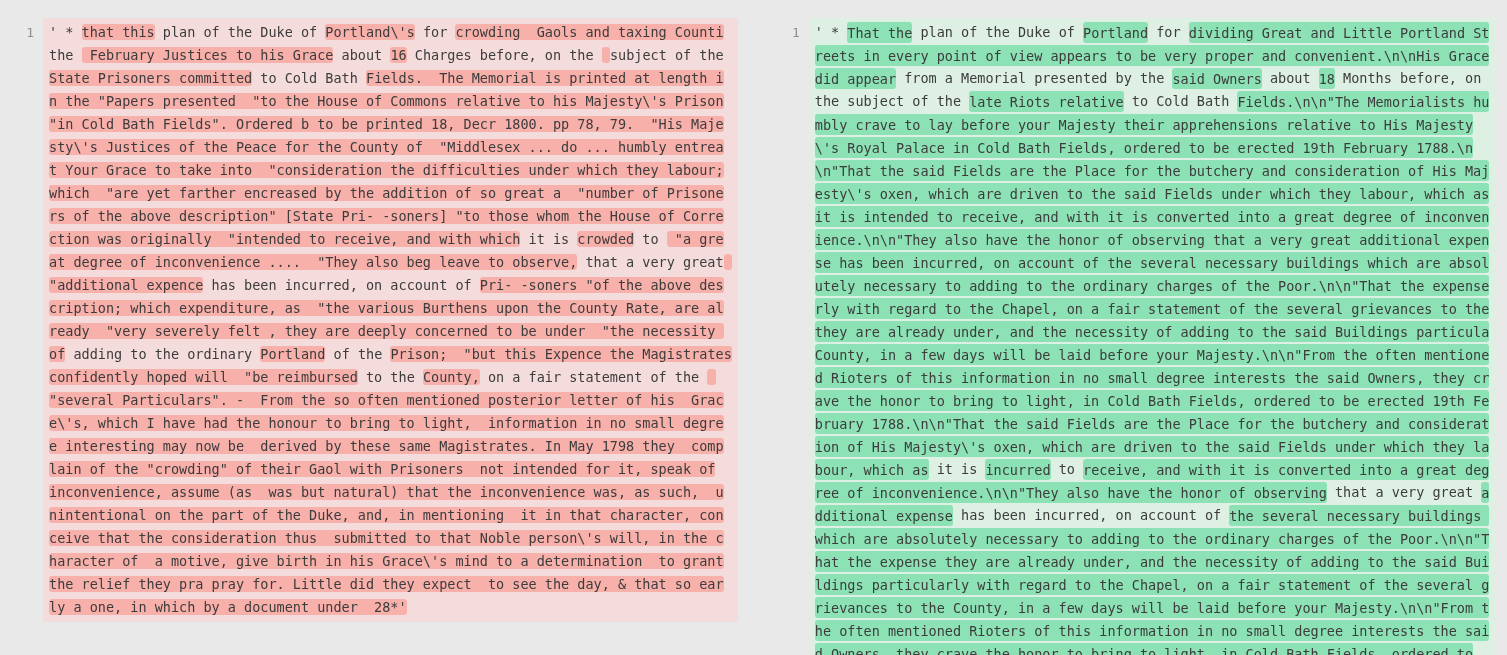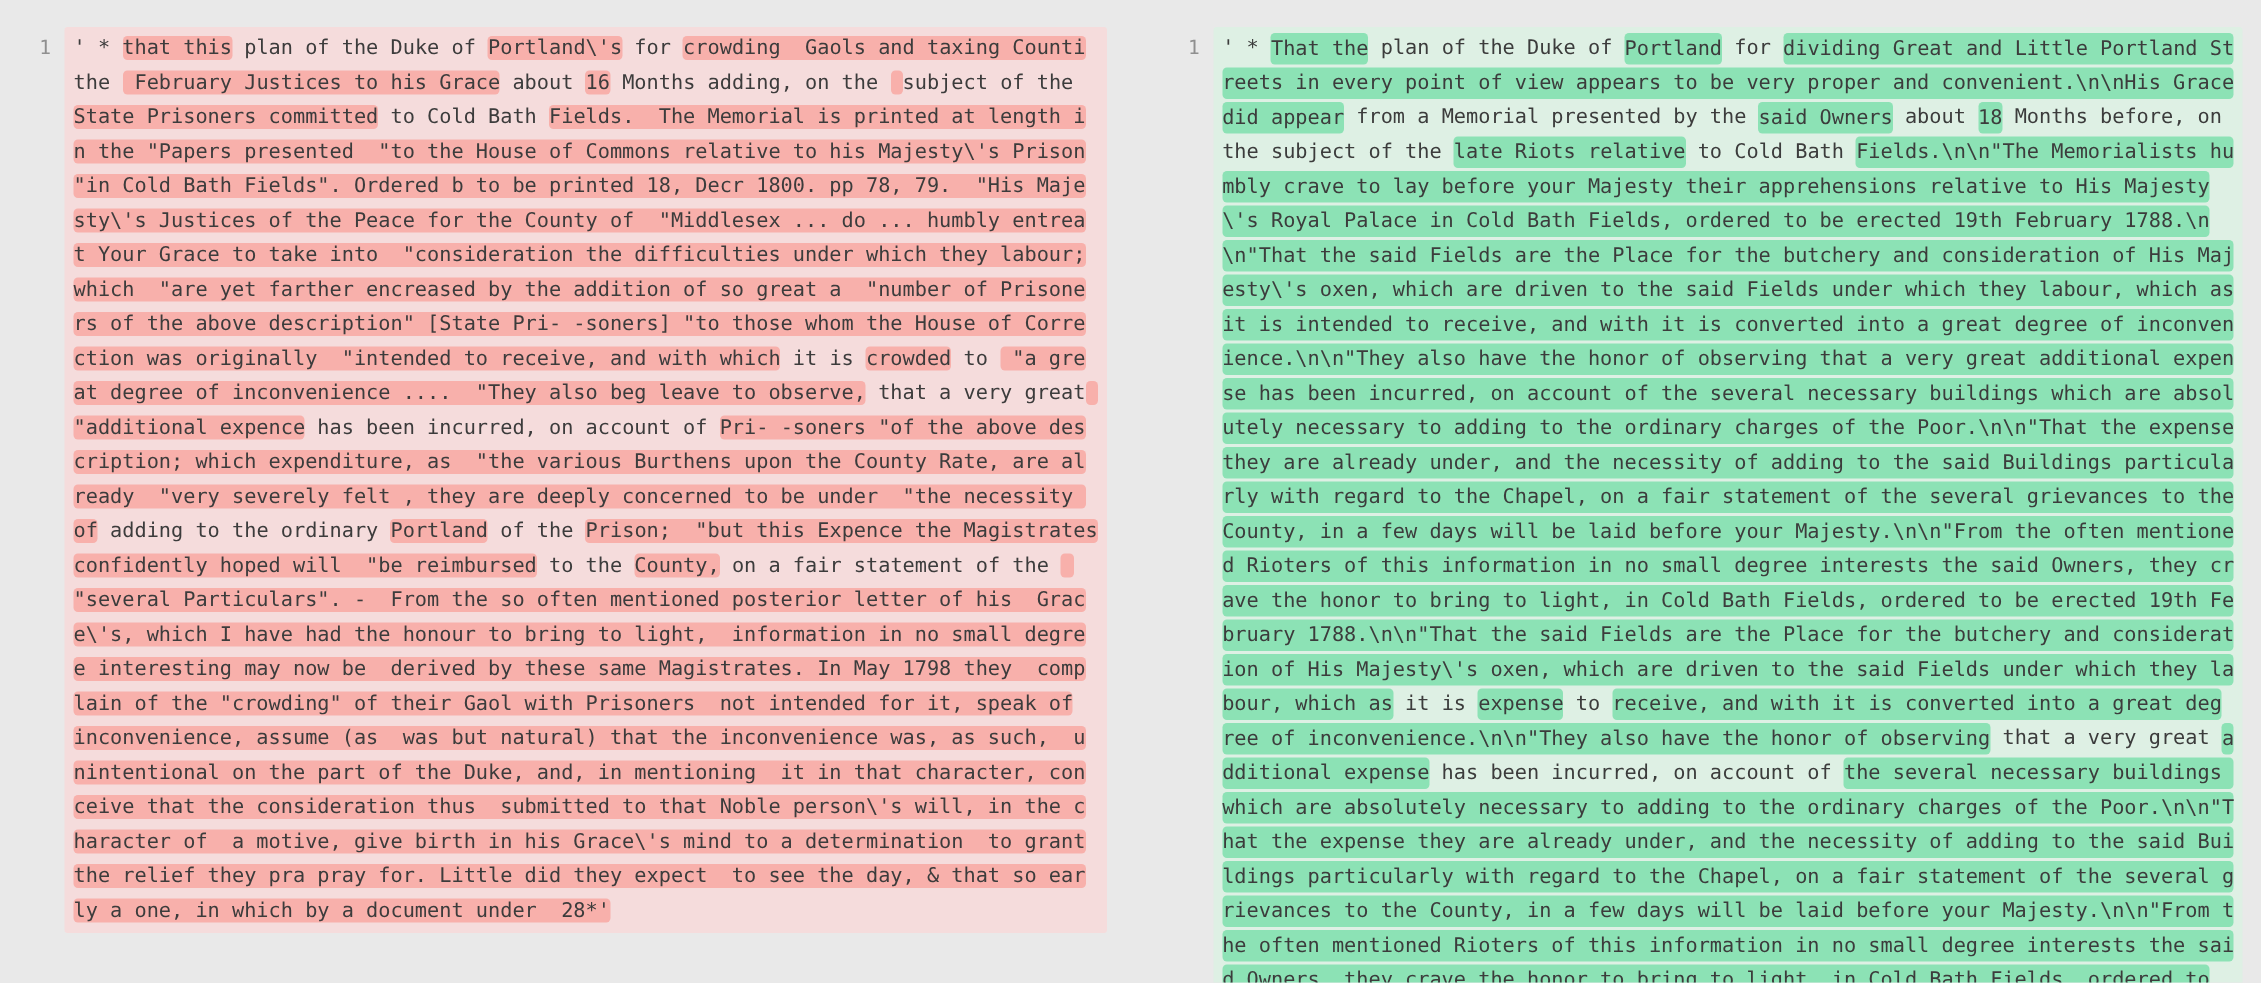--- a/index.html
+++ b/index.html
@@ -40,21 +40,21 @@
 <body>
 
 <div class="diff">
 
   <section class="pane left">
     <div class="gutter">
       <span>1</span>
     </div>
     <div class="code del" id="left-block">
         <div class="line"><span class="seg">' * </span><span class="seg hl">that this</span><span class="seg"> plan of the Duke of </span><span class="seg hl">Portland\'s</span><span class="seg"> for </span><span class="seg hl">crowding  Gaols and taxing Counti</span></div>
-        <div class="line"><span class="seg">the </span><span class="seg hl"> February Justices to his Grace</span><span class="seg"> about </span><span class="seg hl">16</span><span class="seg"> Months adding, on the </span><span class="seg hl"> </span><span class="seg">subject of the</span></div>
+        <div class="line"><span class="seg">the </span><span class="seg hl"> February Justices to his Grace</span><span class="seg"> about </span><span class="seg hl">16</span><span class="seg"> Charges before, on the </span><span class="seg hl"> </span><span class="seg">subject of the</span></div>
         <div class="line"><span class="seg hl">State Prisoners committed</span><span class="seg"> to Cold Bath </span><span class="seg hl">Fields.  The Memorial is printed at length i</span></div>
         <div class="line"><span class="seg hl">n the "Papers presented  "to the House of Commons relative to his Majesty\'s Prison</span></div>
         <div class="line"><span class="seg hl">"in Cold Bath Fields". Ordered b to be printed 18, Decr 1800. pp 78, 79.  "His Maje</span></div>
         <div class="line"><span class="seg hl">sty\'s Justices of the Peace for the County of  "Middlesex ... do ... humbly entrea</span></div>
         <div class="line"><span class="seg hl">t Your Grace to take into  "consideration the difficulties under which they labour;</span></div>
         <div class="line"><span class="seg hl">which  "are yet farther encreased by the addition of so great a  "number of Prisone</span></div>
         <div class="line"><span class="seg hl">rs of the above description" [State Pri- -soners] "to those whom the House of Corre</span></div>
         <div class="line"><span class="seg hl">ction was originally  "intended to receive, and with which</span><span class="seg"> it is </span><span class="seg hl">crowded</span><span class="seg"> to </span><span class="seg hl"> "a gre</span></div>
         <div class="line"><span class="seg hl">at degree of inconvenience ....  "They also beg leave to observe,</span><span class="seg"> that a very great</span><span class="seg hl"> </span></div>
         <div class="line"><span class="seg hl">"additional expence</span><span class="seg"> has been incurred, on account of </span><span class="seg hl">Pri- -soners "of the above des</span></div>
@@ -85,28 +85,28 @@
         <div class="line"><span class="seg hl">did appear</span><span class="seg"> from a Memorial presented by the </span><span class="seg hl">said Owners</span><span class="seg"> about </span><span class="seg hl">18</span><span class="seg"> Months before, on</span></div>
         <div class="line"><span class="seg">the subject of the </span><span class="seg hl">late Riots relative</span><span class="seg"> to Cold Bath </span><span class="seg hl">Fields.\n\n"The Memorialists hu</span></div>
         <div class="line"><span class="seg hl">mbly crave to lay before your Majesty their apprehensions relative to His Majesty</span></div>
         <div class="line"><span class="seg hl">\'s Royal Palace in Cold Bath Fields, ordered to be erected 19th February 1788.\n</span></div>
         <div class="line"><span class="seg hl">\n"That the said Fields are the Place for the butchery and consideration of His Maj</span></div>
         <div class="line"><span class="seg hl">esty\'s oxen, which are driven to the said Fields under which they labour, which as</span></div>
         <div class="line"><span class="seg hl">it is intended to receive, and with it is converted into a great degree of inconven</span></div>
         <div class="line"><span class="seg hl">ience.\n\n"They also have the honor of observing that a very great additional expen</span></div>
         <div class="line"><span class="seg hl">se has been incurred, on account of the several necessary buildings which are absol</span></div>
         <div class="line"><span class="seg hl">utely necessary to adding to the ordinary charges of the Poor.\n\n"That the expense</span></div>
+        <div class="line"><span class="seg hl">rly with regard to the Chapel, on a fair statement of the several grievances to the</span></div>
         <div class="line"><span class="seg hl">they are already under, and the necessity of adding to the said Buildings particula</span></div>
-        <div class="line"><span class="seg hl">rly with regard to the Chapel, on a fair statement of the several grievances to the</span></div>
         <div class="line"><span class="seg hl">County, in a few days will be laid before your Majesty.\n\n"From the often mentione</span></div>
         <div class="line"><span class="seg hl">d Rioters of this information in no small degree interests the said Owners, they cr</span></div>
         <div class="line"><span class="seg hl">ave the honor to bring to light, in Cold Bath Fields, ordered to be erected 19th Fe</span></div>
         <div class="line"><span class="seg hl">bruary 1788.\n\n"That the said Fields are the Place for the butchery and considerat</span></div>
         <div class="line"><span class="seg hl">ion of His Majesty\'s oxen, which are driven to the said Fields under which they la</span></div>
-        <div class="line"><span class="seg hl">bour, which as</span><span class="seg"> it is </span><span class="seg hl">expense</span><span class="seg"> to </span><span class="seg hl">receive, and with it is converted into a great deg</span></div>
+        <div class="line"><span class="seg hl">bour, which as</span><span class="seg"> it is </span><span class="seg hl">incurred</span><span class="seg"> to </span><span class="seg hl">receive, and with it is converted into a great deg</span></div>
         <div class="line"><span class="seg hl">ree of inconvenience.\n\n"They also have the honor of observing</span><span class="seg"> that a very great </span><span class="seg hl">a</span></div>
         <div class="line"><span class="seg hl">dditional expense</span><span class="seg"> has been incurred, on account of </span><span class="seg hl">the several necessary buildings </span></div>
         <div class="line"><span class="seg hl">which are absolutely necessary to adding to the ordinary charges of the Poor.\n\n"T</span></div>
         <div class="line"><span class="seg hl">hat the expense they are already under, and the necessity of adding to the said Bui</span></div>
         <div class="line"><span class="seg hl">ldings particularly with regard to the Chapel, on a fair statement of the several g</span></div>
         <div class="line"><span class="seg hl">rievances to the County, in a few days will be laid before your Majesty.\n\n"From t</span></div>
         <div class="line"><span class="seg hl">he often mentioned Rioters of this information in no small degree interests the sai</span></div>
         <div class="line"><span class="seg hl">d Owners, they crave the honor to bring to light, in Cold Bath Fields, ordered to</span></div>
       </div>
   </section>

